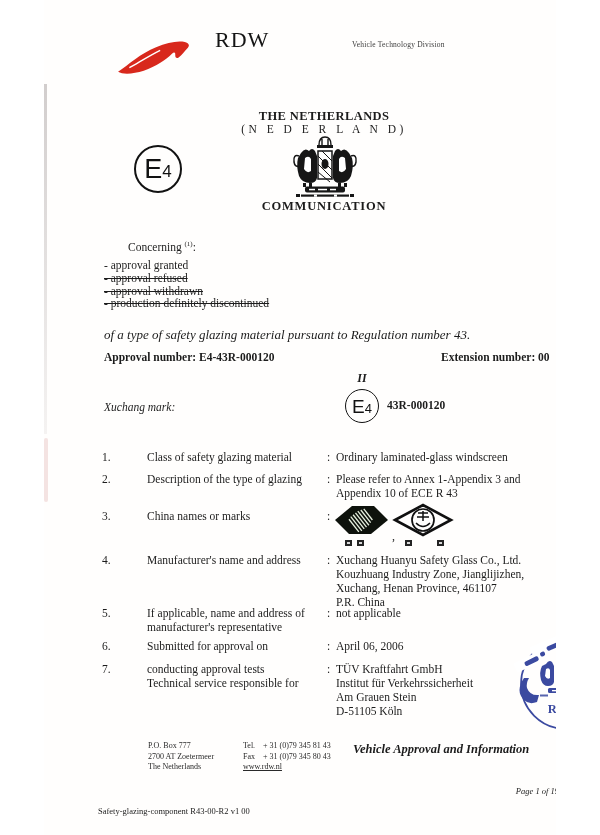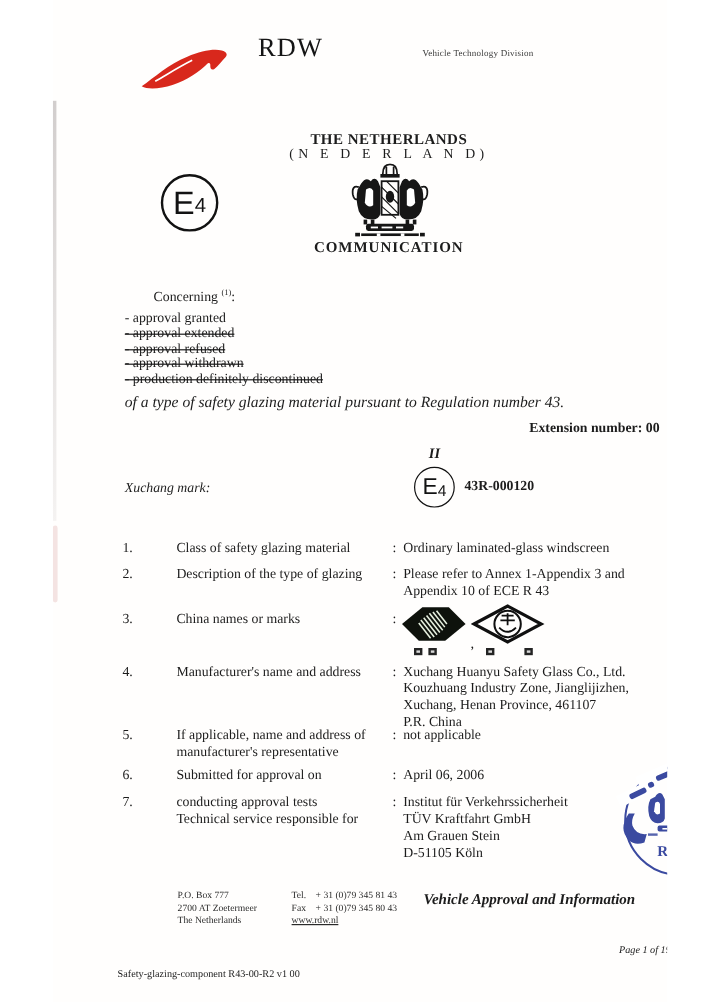--- a/index.html
+++ b/index.html
@@ -129,27 +129,27 @@
     <span class="e">E</span>
     <span class="d">4</span>
   </div>
 
   <div class="abs concerning-label">
     <span>Concerning</span>
     <sup>(1)</sup><span>:</span>
   </div>
   <div class="abs concerning-list">
     <div>- approval granted</div>
-    <div class="struck">- approval extended</div>
     <div class="struck">- approval refused</div>
     <div class="struck">- approval withdrawn</div>
     <div class="struck">- production definitely discontinued</div>
   </div>
   <div class="abs subject">of a type of safety glazing material pursuant to Regulation number 43.</div>
 
+  <div class="abs approval-number">Approval number: E4-43R-000120</div>
   <div class="abs extension-number">Extension number: 00</div>
 
   <div class="abs mark-label">Xuchang mark:</div>
   <div class="abs roman-class">II</div>
   <div class="abs e-badge e-badge-small">
     <span class="e">E</span>
     <span class="d">4</span>
   </div>
   <div class="abs mark-number">43R-000120</div>
 
@@ -231,22 +231,22 @@
     <span><span>April 06, 2006</span></span>
   </div>
   <div class="abs item-row r7">
     <span class="no">7.</span>
     <span>
       <div>conducting approval tests</div>
         <div>Technical service responsible for</div>
     </span>
     <span>:</span>
     <span>
-      <div>Institut für Verkehrssicherheit</div>
-        <div>TÜV Kraftfahrt GmbH</div>
+      <div>TÜV Kraftfahrt GmbH</div>
+        <div>Institut für Verkehrssicherheit</div>
       <div>Am Grauen Stein</div>
         <div>D-51105 Köln</div>
     </span>
   </div>
 
   <svg class="abs stamp" viewBox="0 0 104 110">
     <circle cx="54" cy="56" r="45" fill="none" stroke="currentColor" stroke-width="1.7"></circle>
     <g fill="#ffffff">
       <rect x="18" y="12" width="36" height="10" transform="rotate(-23 36 17)"></rect>
       <rect x="2" y="29" width="28" height="10" transform="rotate(-26 16 34)"></rect>

